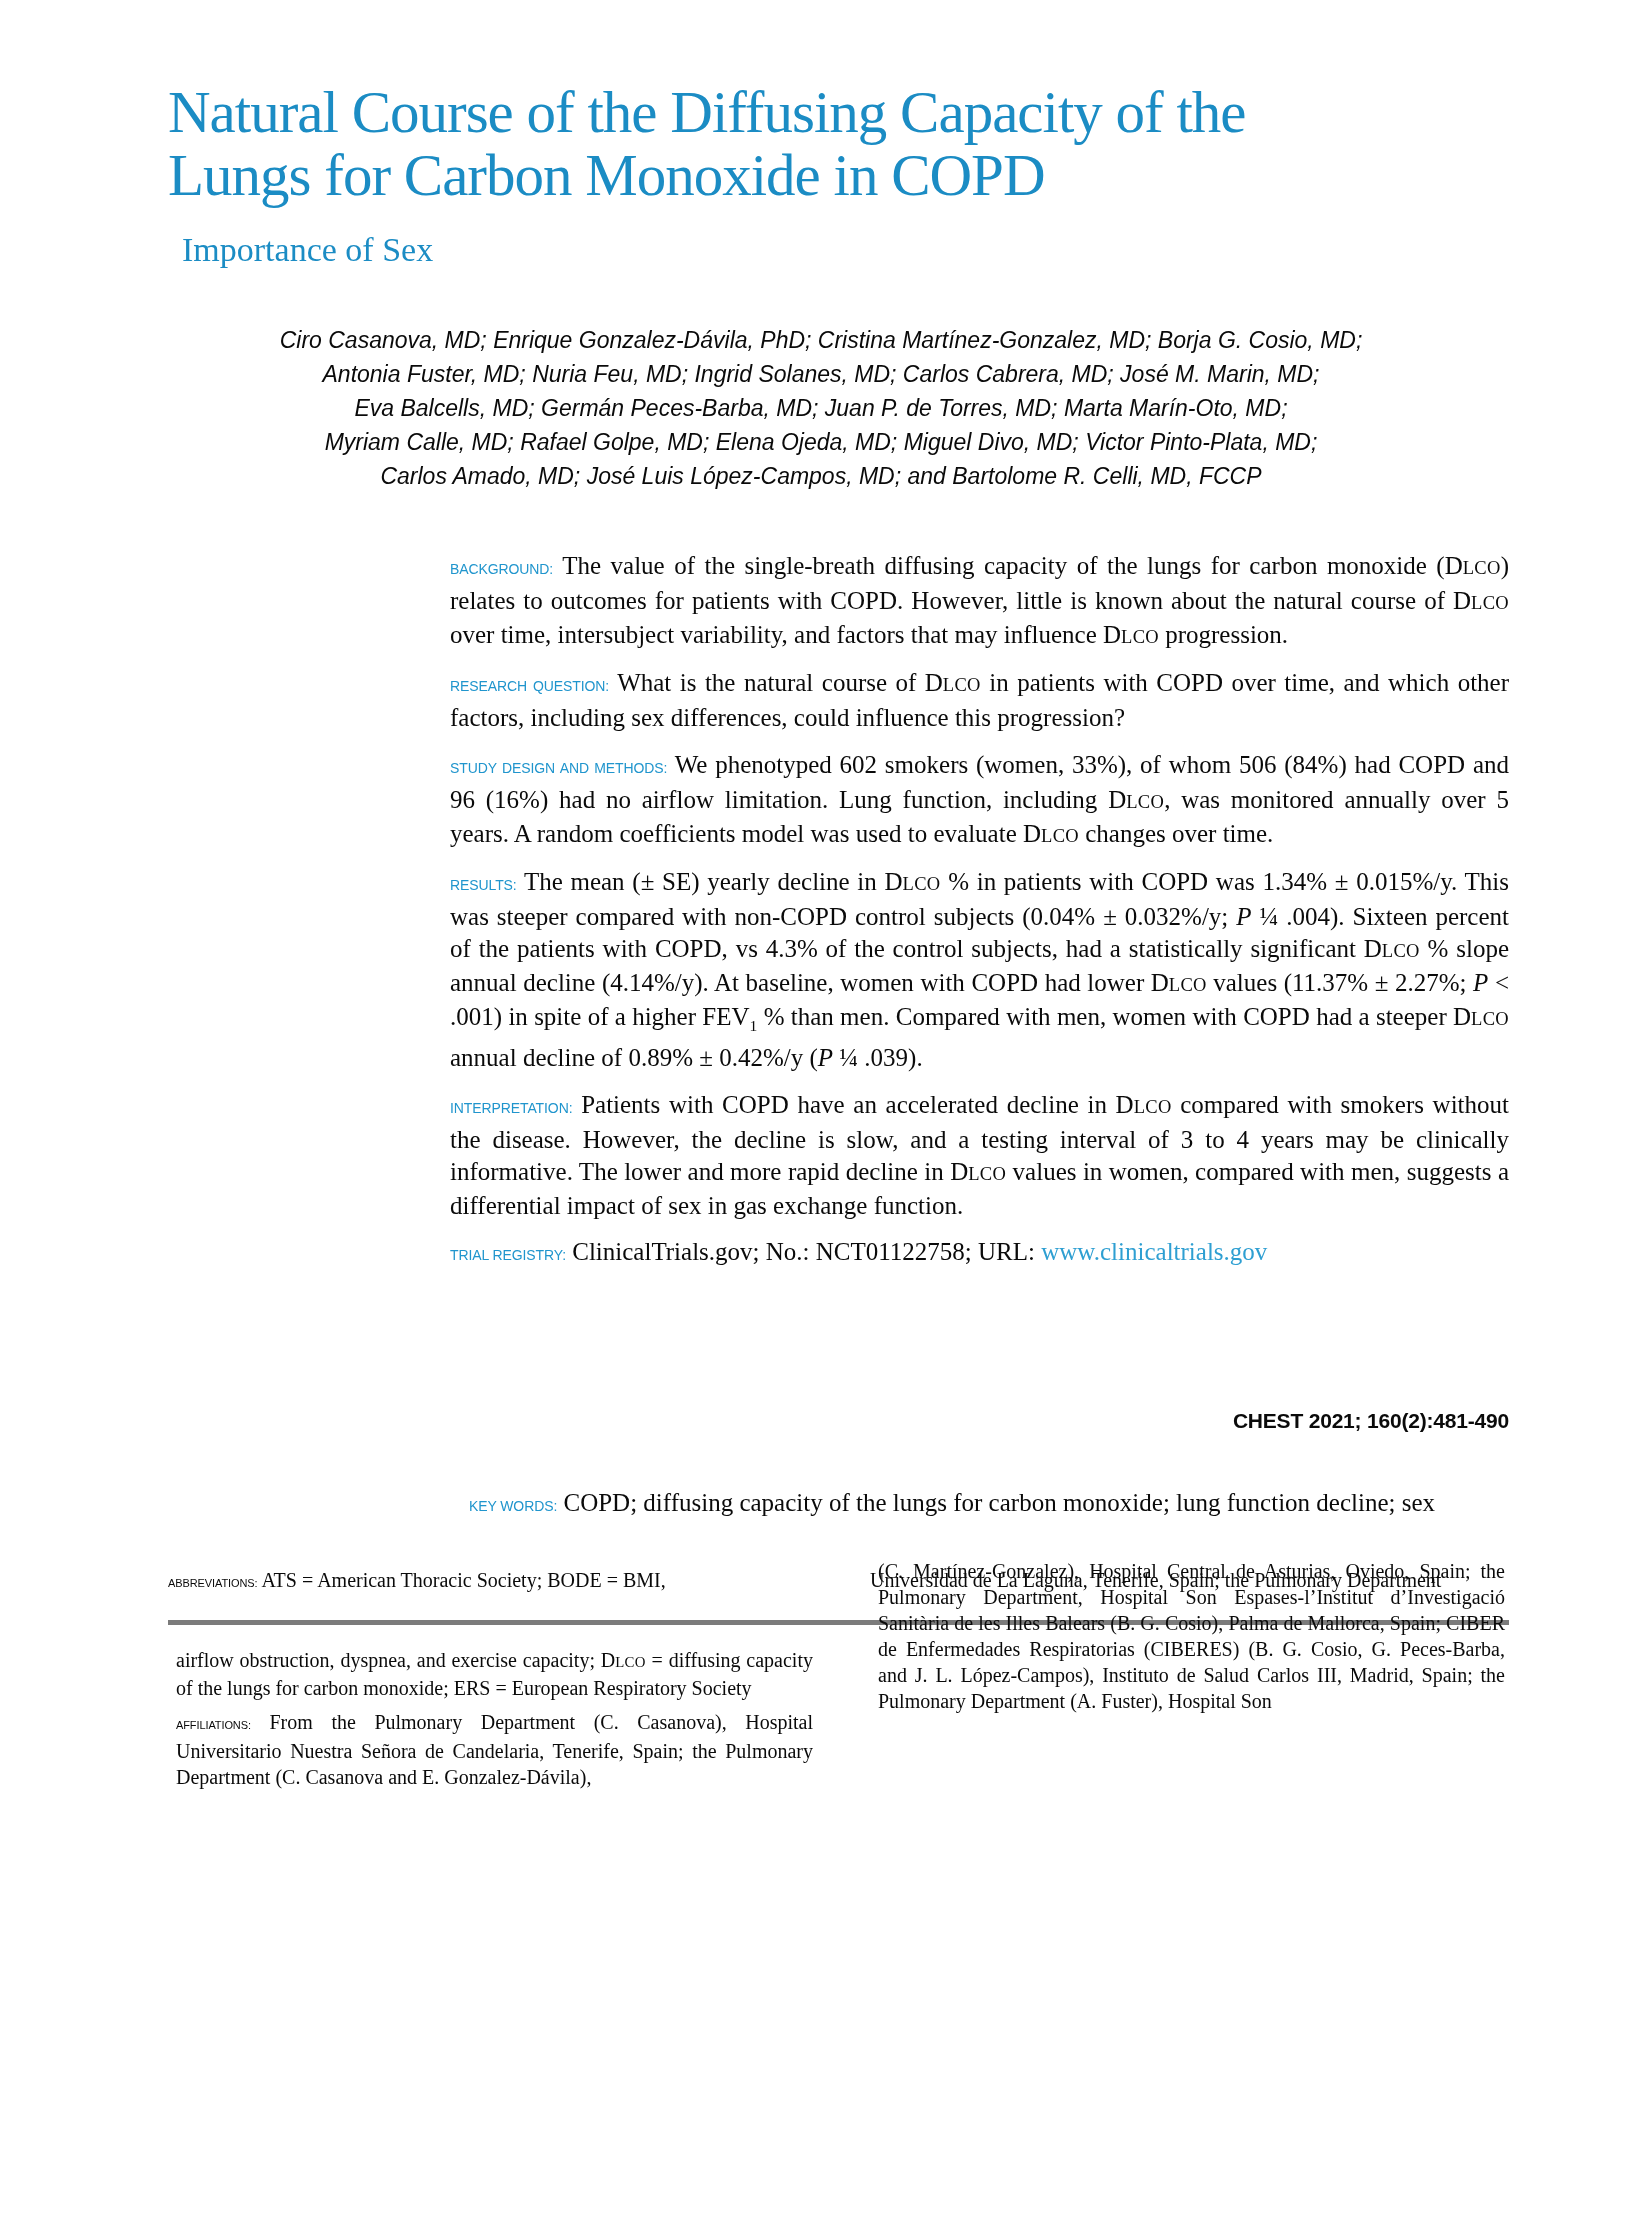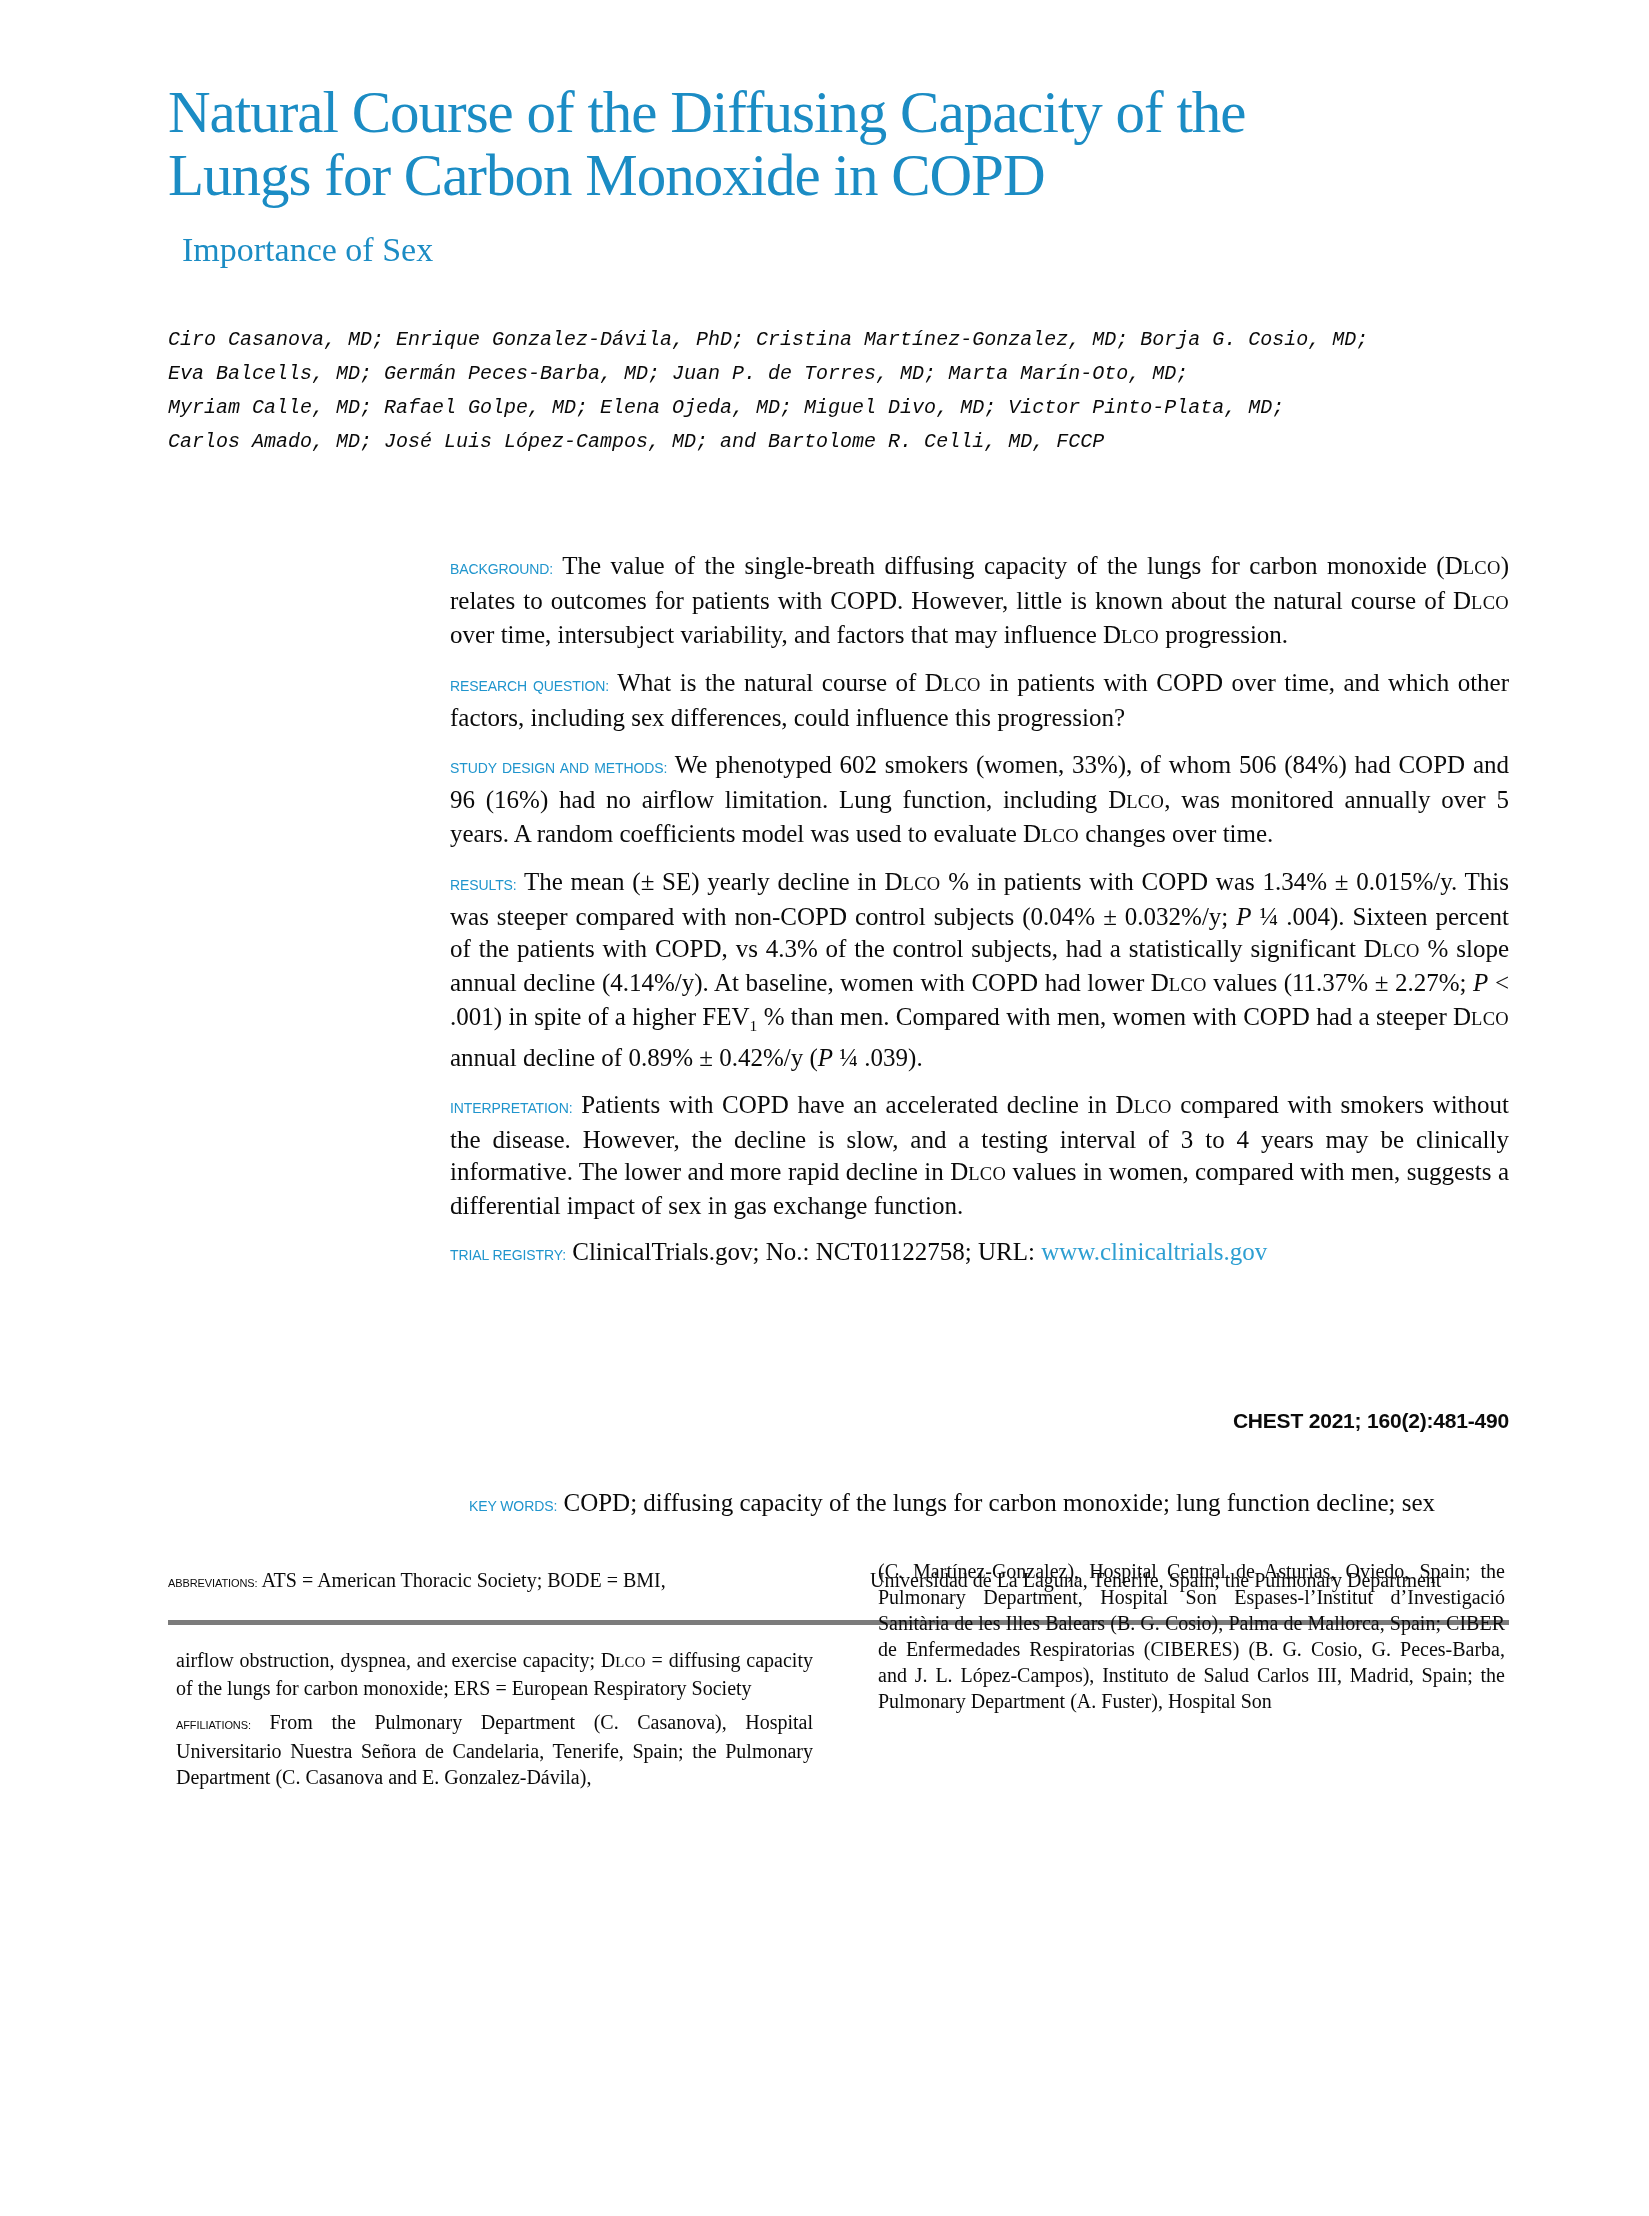--- a/index.html
+++ b/index.html
@@ -38,25 +38,26 @@
     font-size:34px;
     line-height:38px;
     color:var(--title_blue);
     white-space:nowrap;
     margin-left:14px;
   }
   .authors{
     position:absolute;
     left:168px; top:323px;
     width:1306px;
-    font-family:Liberation Mono, monospace;
+    font-family:Liberation Sans, sans-serif;
     font-style:italic;
-    font-size:20px;
+    font-size:23px;
     line-height:34px;
     color:var(--text_black);
+    text-align:center;
   }
   .authors .aline{white-space:nowrap;}
   .abstract{
     position:absolute;
     left:450px; top:550px;
     width:1059px;
     font-size:25px;
     line-height:32px;
     text-align:justify;
   }
@@ -119,20 +120,21 @@
 
   <div class="title">
     <div class="tline">Natural Course of the Diffusing Capacity of the</div>
     <div class="tline">Lungs for Carbon Monoxide in COPD</div>
   </div>
 
   <div class="subtitle">Importance of Sex</div>
 
   <div class="authors">
     <div class="aline">Ciro Casanova, MD; Enrique Gonzalez-Dávila, PhD; Cristina Martínez-Gonzalez, MD; Borja G. Cosio, MD;</div>
+    <div class="aline">Antonia Fuster, MD; Nuria Feu, MD; Ingrid Solanes, MD; Carlos Cabrera, MD; José M. Marin, MD;</div>
     <div class="aline">Eva Balcells, MD; Germán Peces-Barba, MD; Juan P. de Torres, MD; Marta Marín-Oto, MD;</div>
     <div class="aline">Myriam Calle, MD; Rafael Golpe, MD; Elena Ojeda, MD; Miguel Divo, MD; Victor Pinto-Plata, MD;</div>
     <div class="aline">Carlos Amado, MD; José Luis López-Campos, MD; and Bartolome R. Celli, MD, FCCP</div>
   </div>
 
   <div class="abstract">
     <p class="abs-section"><span class="abs-label">BACKGROUND:</span> <span>The value of the single-breath diffusing capacity of the lungs for carbon monoxide (D<span class="sc">LCO</span>) relates to outcomes for patients with COPD. However, little is known about the natural course of D<span class="sc">LCO</span> over time, intersubject variability, and factors that may influence D<span class="sc">LCO</span> progression.</span></p>
     <p class="abs-section"><span class="abs-label">RESEARCH QUESTION:</span> <span>What is the natural course of D<span class="sc">LCO</span> in patients with COPD over time, and which other factors, including sex differences, could influence this progression?</span></p>
     <p class="abs-section"><span class="abs-label">STUDY DESIGN AND METHODS:</span> <span>We phenotyped 602 smokers (women, 33%), of whom 506 (84%) had COPD and 96 (16%) had no airflow limitation. Lung function, including D<span class="sc">LCO</span>, was monitored annually over 5 years. A random coefficients model was used to evaluate D<span class="sc">LCO</span> changes over time.</span></p>
     <p class="abs-section"><span class="abs-label">RESULTS:</span> <span>The mean (± SE) yearly decline in D<span class="sc">LCO</span> % in patients with COPD was 1.34% ± 0.015%/y. This was steeper compared with non-COPD control subjects (0.04% ± 0.032%/y; <i>P</i> ¼ .004). Sixteen percent of the patients with COPD, vs 4.3% of the control subjects, had a statistically significant D<span class="sc">LCO</span> % slope annual decline (4.14%/y). At baseline, women with COPD had lower D<span class="sc">LCO</span> values (11.37% ± 2.27%; <i>P</i> &lt; .001) in spite of a higher FEV<sub>1</sub> % than men. Compared with men, women with COPD had a steeper D<span class="sc">LCO</span> annual decline of 0.89% ± 0.42%/y (<i>P</i> ¼ .039).</span></p>

